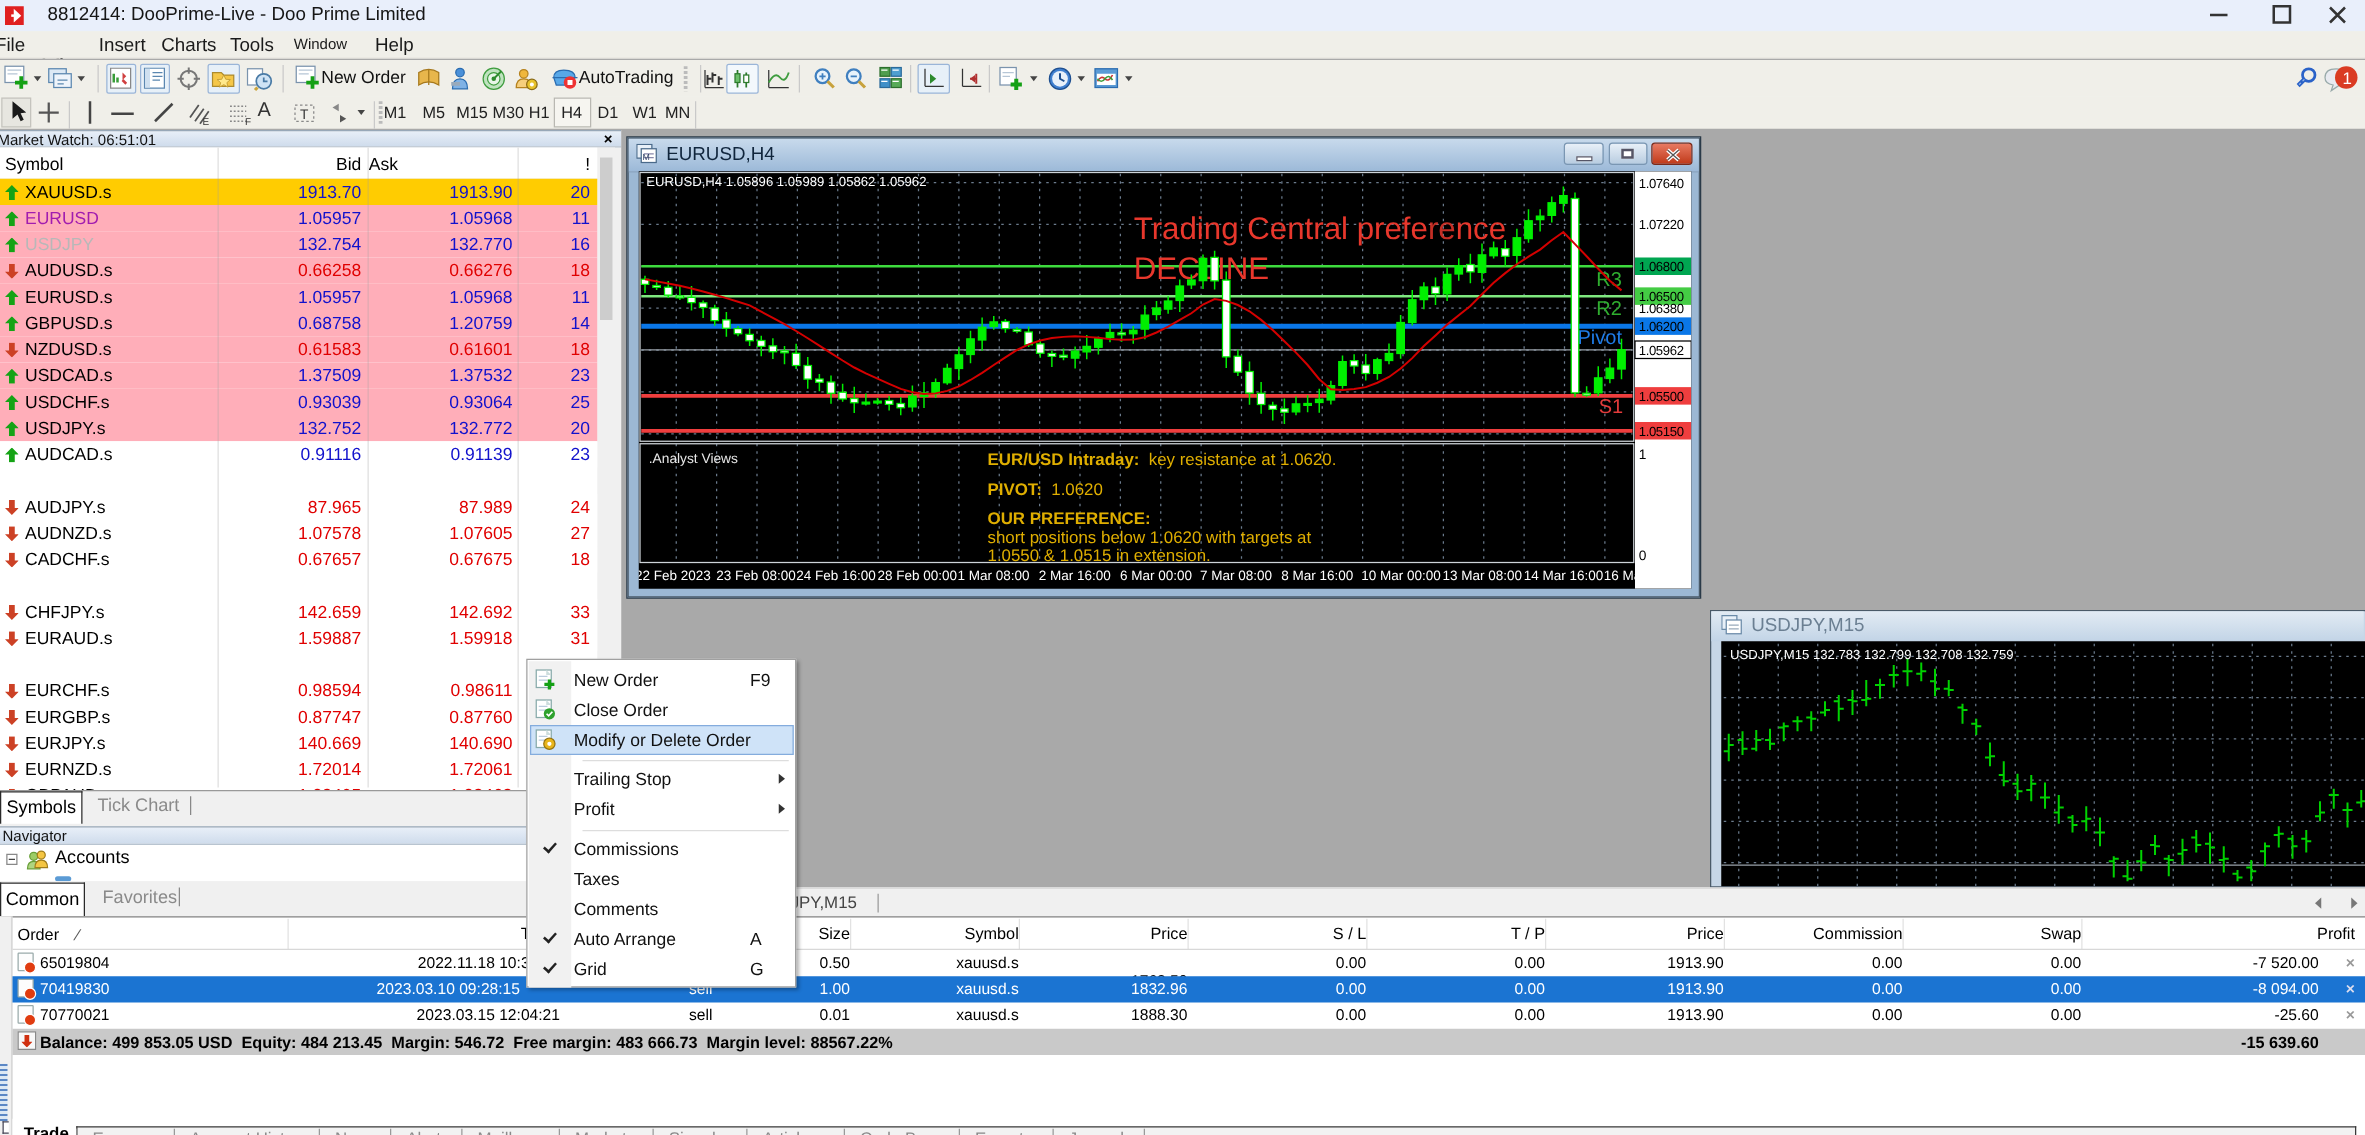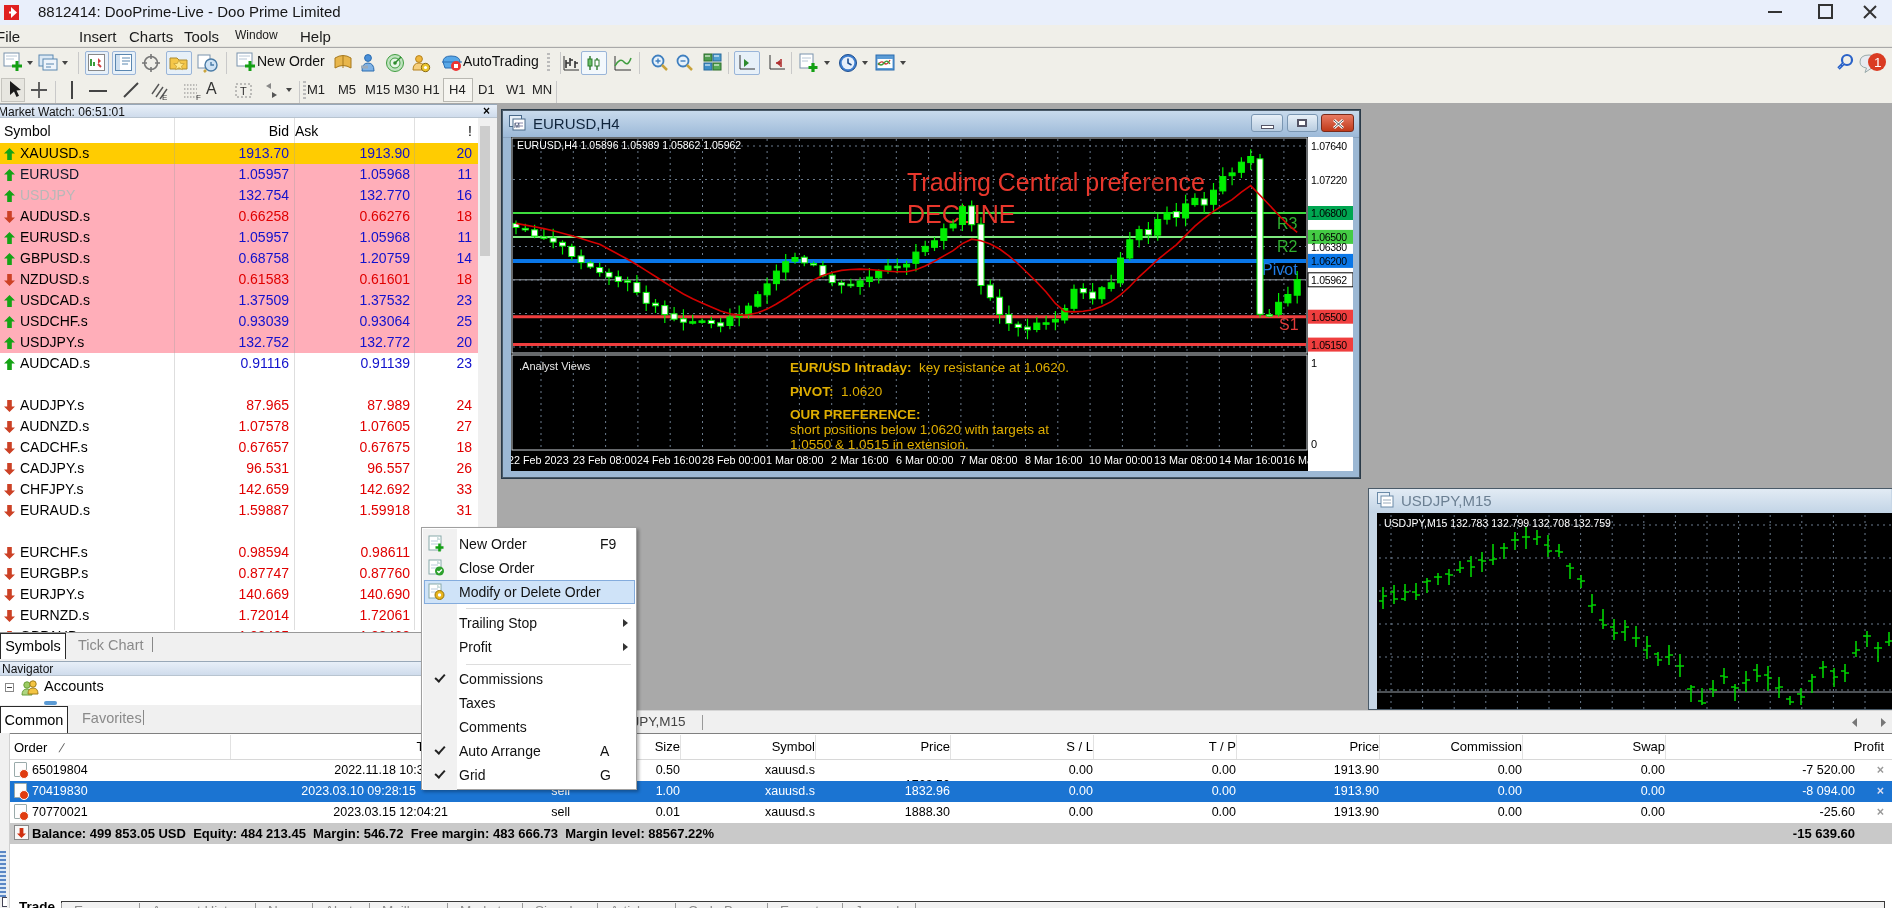--- a/index.html
+++ b/index.html
@@ -268,21 +268,21 @@
 <div class="abs" style="left:0;top:39px;width:478px;height:1px;background:#d8d8d8"></div>
 <div class="mw-row" style="top:39px;background:#ffcc01">
       <i class="aru"></i>
       <span class="c-sym" style="color:#000">XAUUSD.s</span>
       <span class="c-bid blue" style="width:110px">1913.70</span>
       <span class="c-ask blue" style="width:110px">1913.90</span>
       <span class="c-bang blue" style="width:55px">20</span>
     </div>
 <div class="mw-row" style="top:60px;background:#ffaeb9">
       <i class="aru"></i>
-      <span class="c-sym" style="color:#0f172a">EURUSD</span>
+      <span class="c-sym" style="color:#a21caf">EURUSD</span>
       <span class="c-bid blue" style="width:110px">1.05957</span>
       <span class="c-ask blue" style="width:110px">1.05968</span>
       <span class="c-bang blue" style="width:55px">11</span>
     </div>
 <div class="mw-row" style="top:81px;background:#ffaeb9">
       <i class="aru"></i>
       <span class="c-sym" style="color:#b8b8b8">USDJPY</span>
       <span class="c-bid blue" style="width:110px">132.754</span>
       <span class="c-ask blue" style="width:110px">132.770</span>
       <span class="c-bang blue" style="width:55px">16</span>
@@ -356,27 +356,20 @@
       <span class="c-bid red" style="width:110px">1.07578</span>
       <span class="c-ask red" style="width:110px">1.07605</span>
       <span class="c-bang red" style="width:55px">27</span>
     </div>
 <div class="mw-row" style="top:333px;background:#fff">
       <i class="ard"></i>
       <span class="c-sym" style="color:#000">CADCHF.s</span>
       <span class="c-bid red" style="width:110px">0.67657</span>
       <span class="c-ask red" style="width:110px">0.67675</span>
       <span class="c-bang red" style="width:55px">18</span>
-    </div>
-<div class="mw-row" style="top:354px;background:#fff">
-      <i class="ard"></i>
-      <span class="c-sym" style="color:#000">CADJPY.s</span>
-      <span class="c-bid red" style="width:110px">96.531</span>
-      <span class="c-ask red" style="width:110px">96.557</span>
-      <span class="c-bang red" style="width:55px">26</span>
     </div>
 <div class="mw-row" style="top:375px;background:#fff">
       <i class="ard"></i>
       <span class="c-sym" style="color:#000">CHFJPY.s</span>
       <span class="c-bid red" style="width:110px">142.659</span>
       <span class="c-ask red" style="width:110px">142.692</span>
       <span class="c-bang red" style="width:55px">33</span>
     </div>
 <div class="mw-row" style="top:396px;background:#fff">
       <i class="ard"></i>

